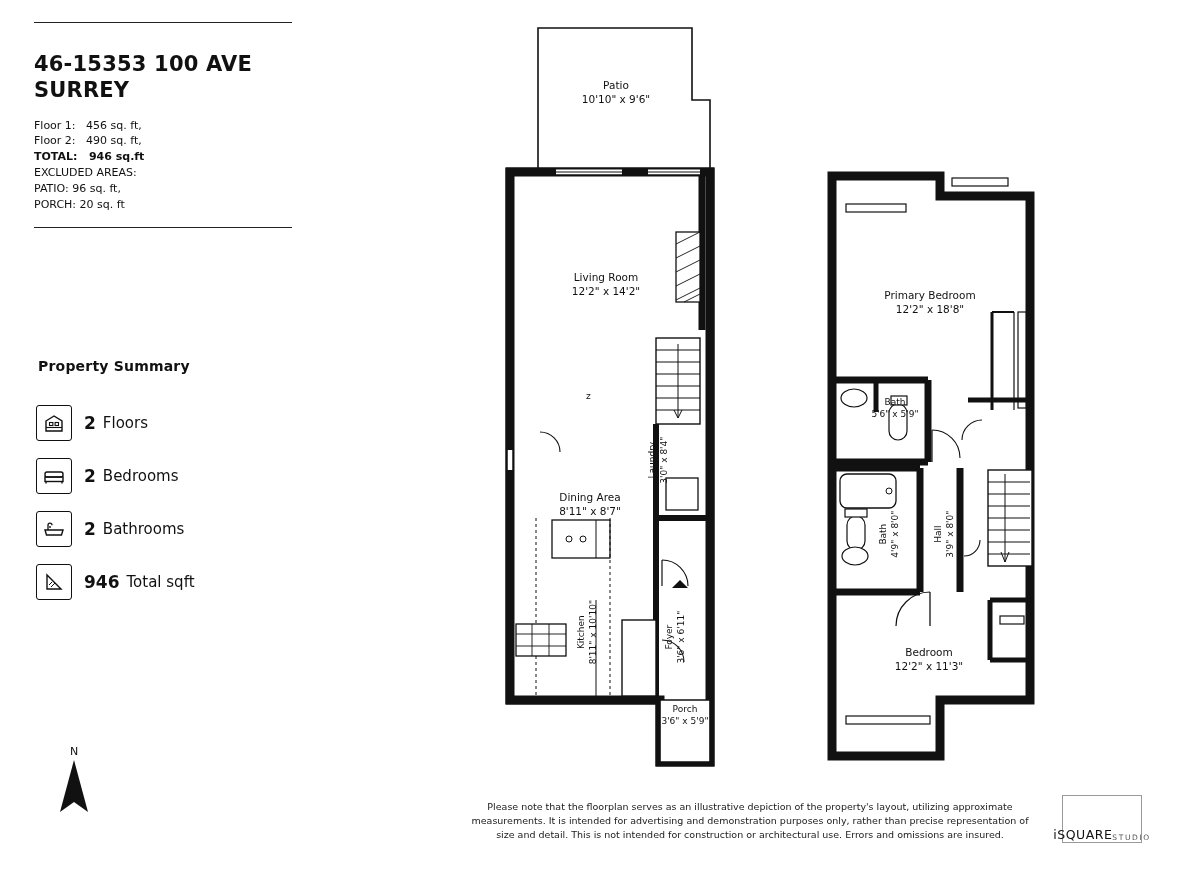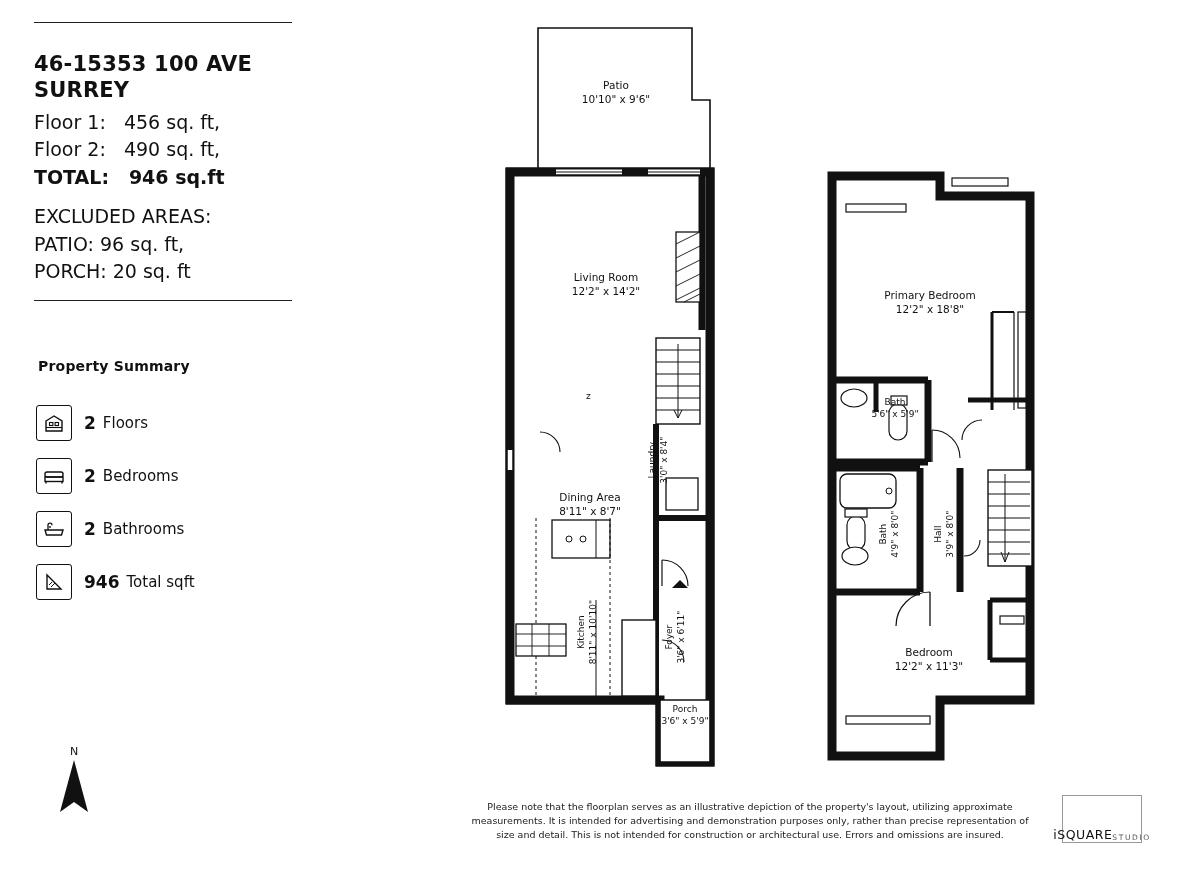--- a/index.html
+++ b/index.html
@@ -29,29 +29,28 @@
     margin-bottom: 10px;
   }
   .addr {
     font-size: 21px;
     font-weight: bold;
     line-height: 1.25;
     letter-spacing: .2px;
     margin-top: 28px;
   }
   .areas {
-    margin-top: 5px;
-    font-size: 19px;
+    margin-top: 14px;
+    font-size: 11px;
     line-height: 1.45;
   }
   .areas .tot { font-weight: bold; }
   .areas .lbl { display:inline-block; }
   .excl {
-    margin-top: 12px;
-    font-size: 19px;
+    font-size: 11px;
     line-height: 1.45;
   }
   .rule-bot {
     border-top: 1px solid #222;
     width: 258px;
     margin-top: 14px;
   }
 
   .summary-title {
     position: absolute;

